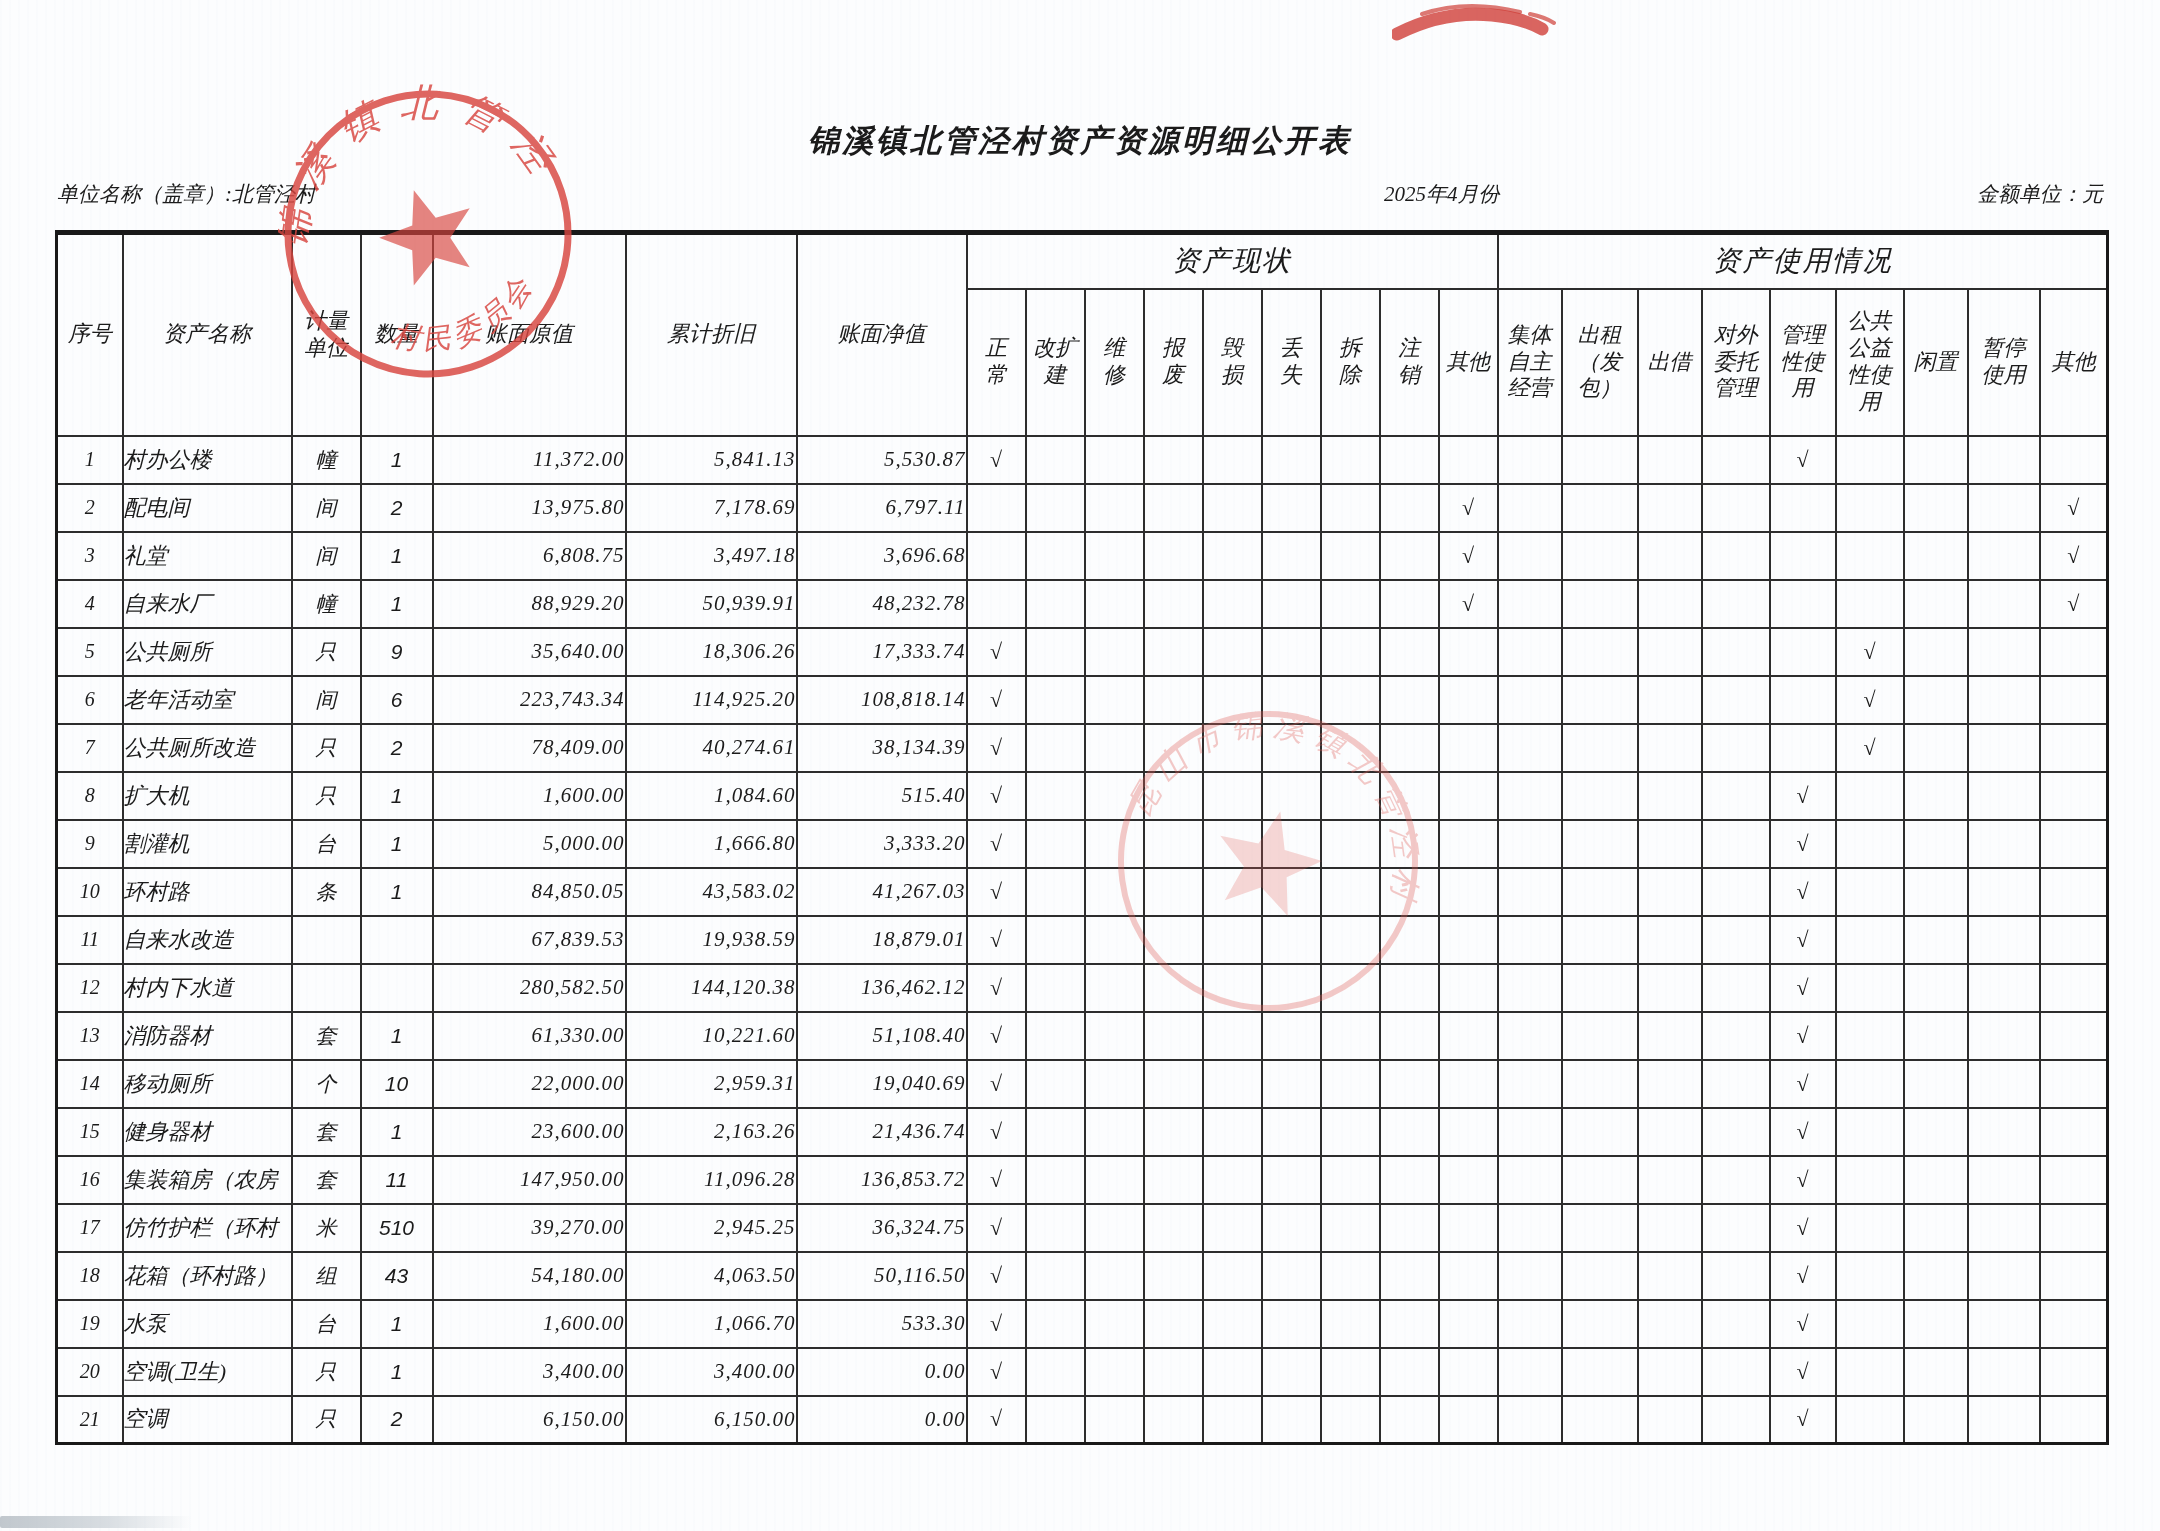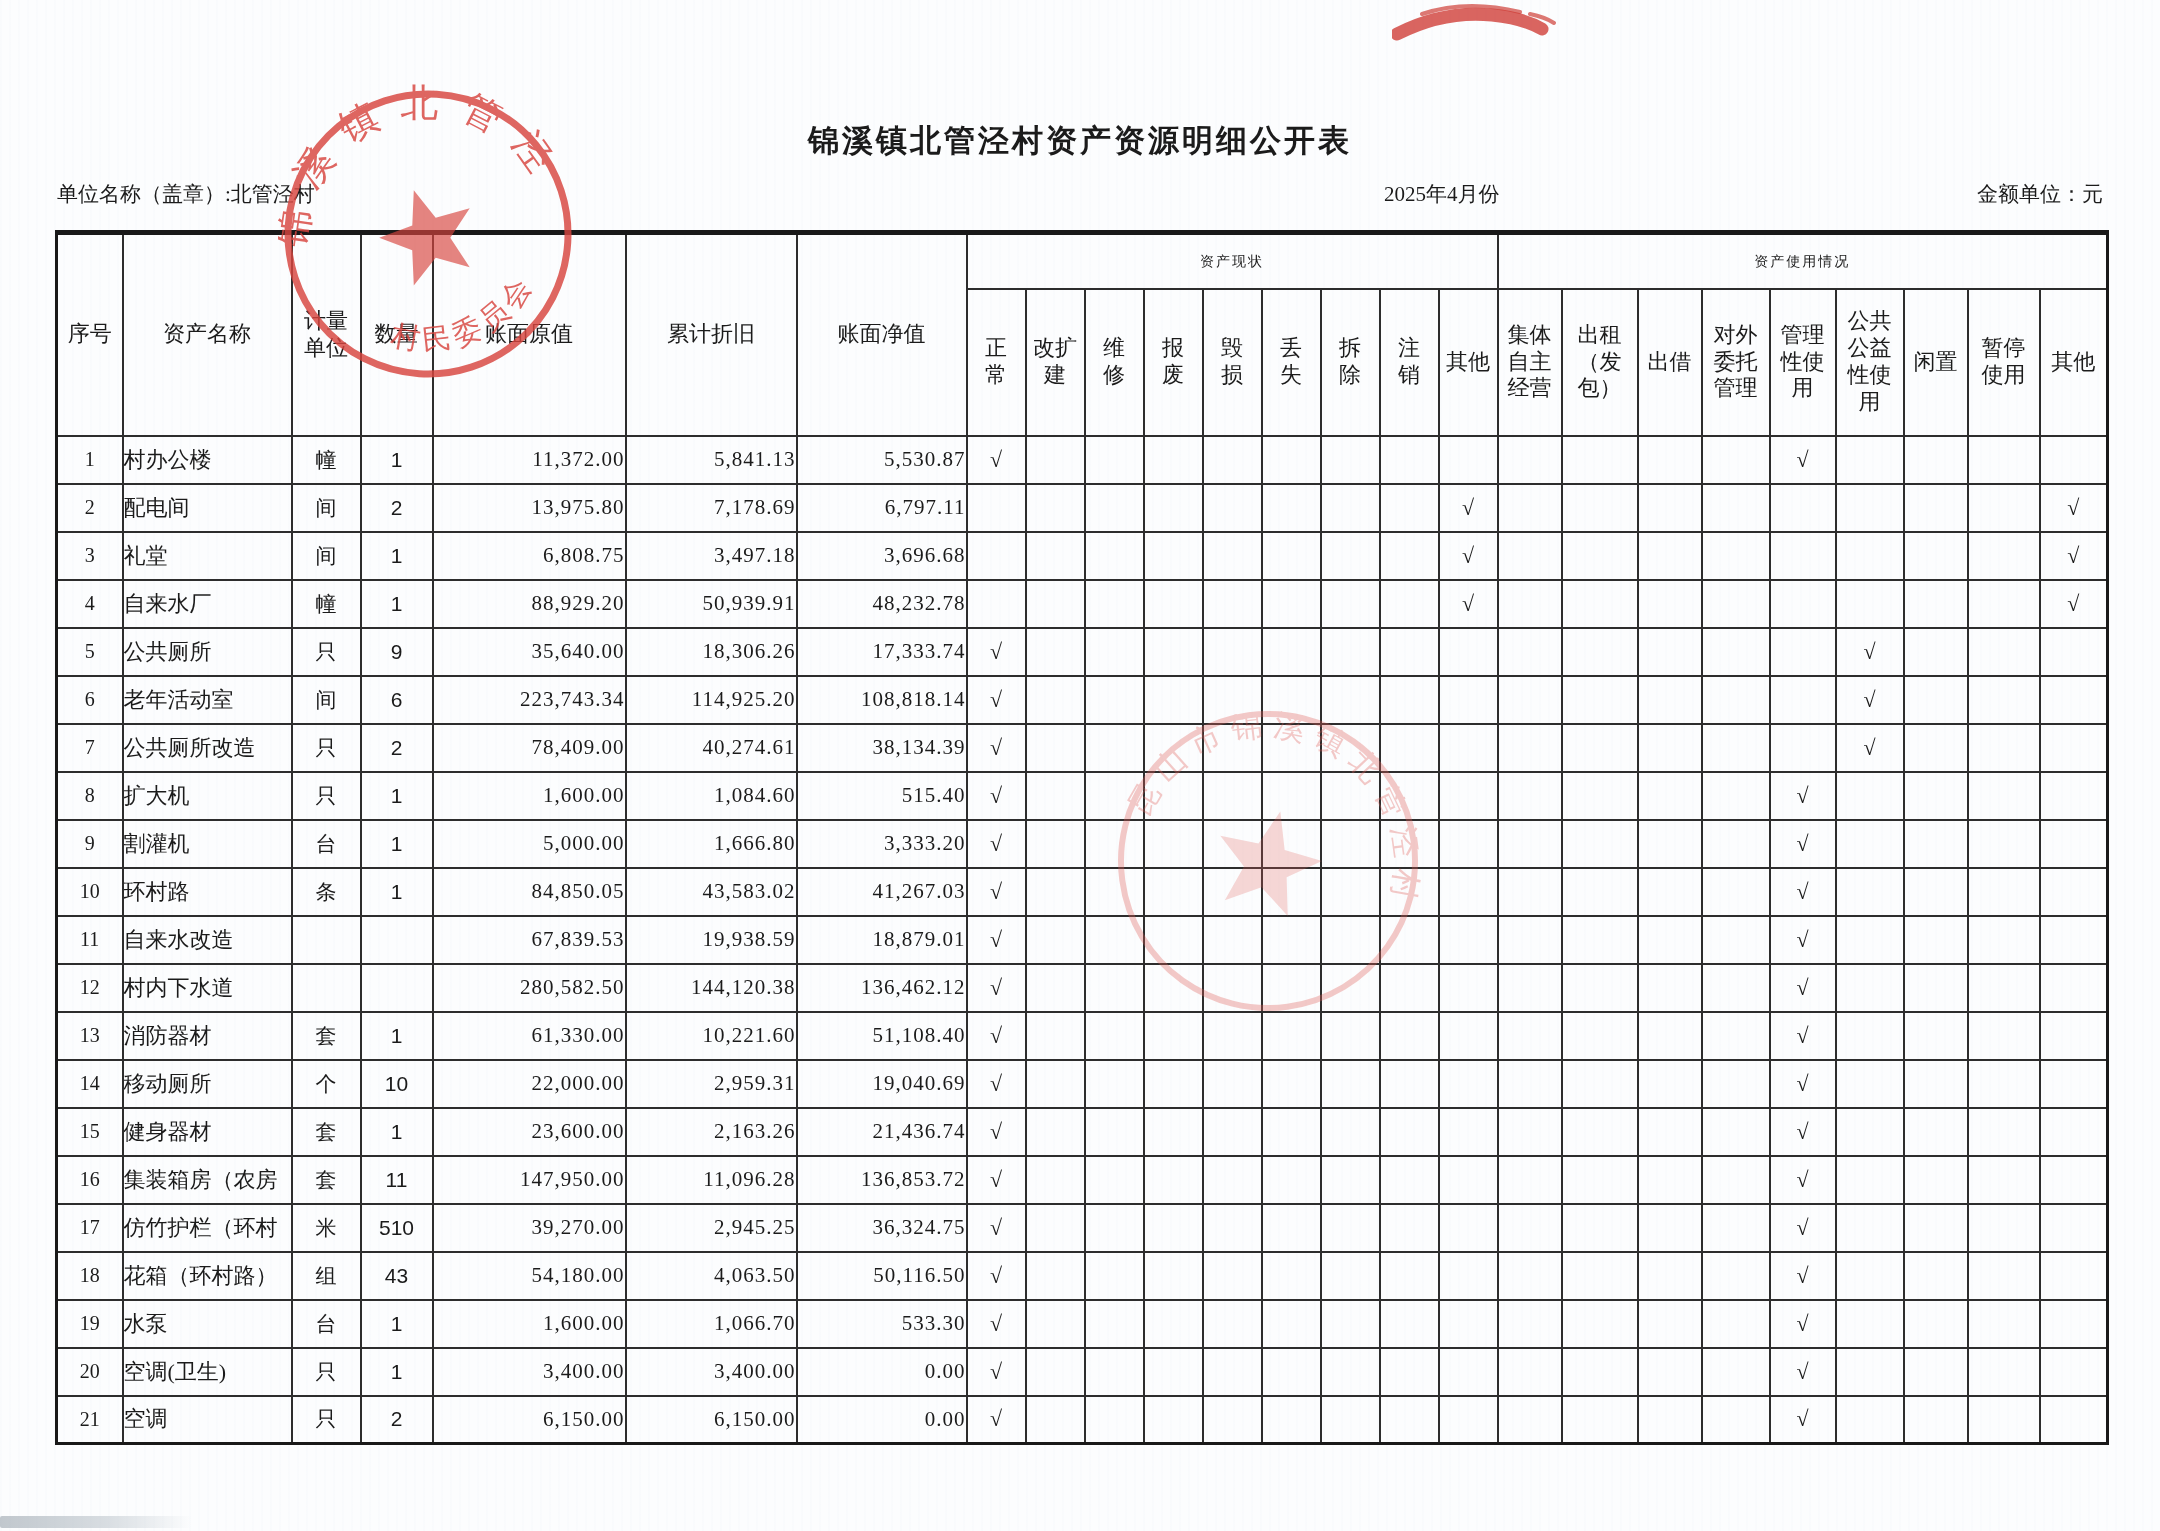--- a/index.html
+++ b/index.html
@@ -1,38 +1,38 @@
 <!DOCTYPE html>
 <html><head>
 <meta charset="utf-8">
 <style>
   html,body{margin:0;padding:0;background:#eef0f2;}
   .page{
     position:relative;width:2160px;height:1531px;overflow:hidden;
     background:#fcfdfe;
     background-image:repeating-linear-gradient(90deg, rgba(190,205,225,.045) 0 2px, rgba(255,255,255,0) 2px 9px);
-    font-family:"Liberation Serif","DejaVu Serif",serif;color:#1b1b1b;
+    font-family:"Liberation Serif","DejaVu Serif",serif;color:#1b1b1b;font-style:italic;
   }
   .title{position:absolute;top:120px;left:0;width:100%;text-align:center;
     font-size:31px;font-weight:bold;letter-spacing:3px;}
   .meta{position:absolute;top:180px;font-size:21px;white-space:nowrap;}
   .meta-unit{left:57px;}
   .meta-period{left:1349px;margin-left:35px;}
   .meta-amount{right:57px;}
   table.main{
     position:absolute;left:55px;top:230px;width:2051px;
     border-collapse:collapse;table-layout:fixed;
     border:3px solid #191919;border-top-width:5px;
   }
   table.main th,table.main td{border:2px solid #2d2d2d;padding:0;overflow:hidden;}
   thead tr.hrow1{height:56px;}
   thead tr.hrow2{height:147px;}
   th{font-weight:normal;font-size:22px;line-height:1.22;text-align:center;
      vertical-align:middle;white-space:pre-line;}
-  th.grp{font-size:14px;letter-spacing:2px;}
+  th.grp{font-size:28px;letter-spacing:2px;}
   tbody tr{height:48px;}
   td{font-size:21px;vertical-align:middle;}
   td.c-no{text-align:center;font-size:20px;}
   td.c-name{text-align:left;padding-left:10px;font-size:22px;white-space:nowrap;}
   td.c-unit{text-align:center;}
   td.c-qty{text-align:center;font-family:"Liberation Sans","DejaVu Sans",sans-serif;font-size:21px;}
   td.money{text-align:right;padding-right:12px;letter-spacing:1px;}
   td.chk{text-align:center;font-size:22px;}
   .stamp{position:absolute;pointer-events:none;}
   .smudge-bl{position:absolute;left:0;top:1516px;width:192px;height:12px;opacity:.7;

